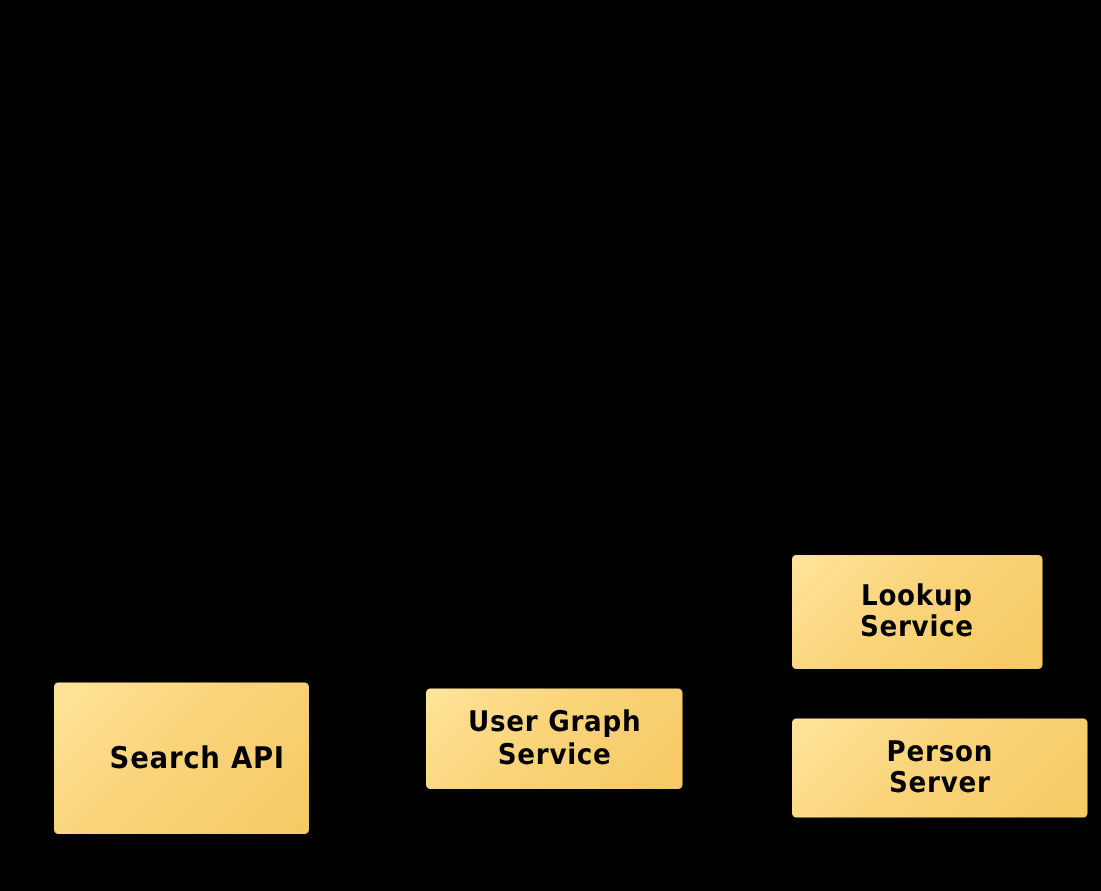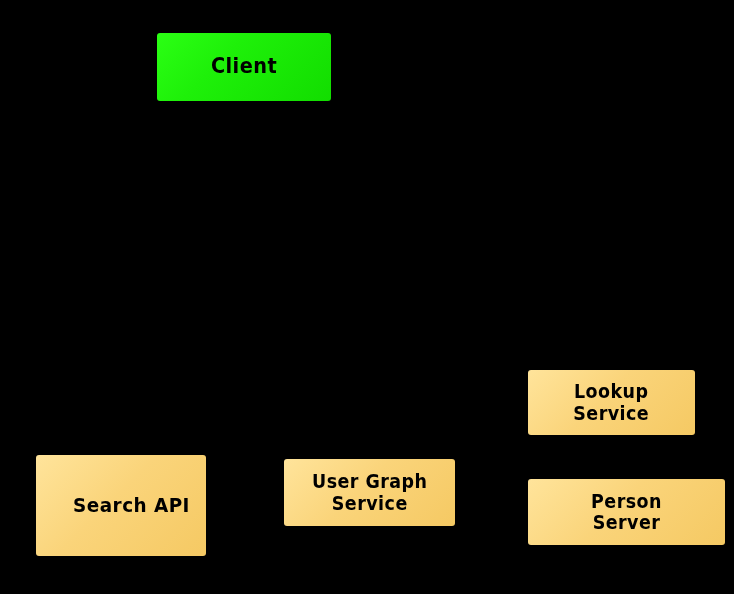--- a/index.html
+++ b/index.html
@@ -44,21 +44,21 @@
     left: 157px; top: 33px; width: 174px; height: 68px;
     font-size: 21px;
     background: linear-gradient(135deg, #2bff14 0%, #1ef009 38%, #12dd00 100%);
   }
   #node-web-server {
     left: 158px; top: 218px; width: 171px; height: 100px;
     font-size: 21px;
     background: linear-gradient(135deg, #efc64a 0%, #ddb22e 42%, #d2a51f 100%);
   }
   #node-lookup-service {
-    left: 528px; top: 370px; width: 167px; height: 65px;
+    left: 528px; top: 370px; width: 167px; height: 76px;
     font-size: 19px;
     background: linear-gradient(135deg, #ffe49b 0%, #fad47a 45%, #f5c963 100%);
   }
   #node-user-graph-service {
     left: 284px; top: 423px; width: 171px; height: 67px;
     font-size: 19px;
     background: linear-gradient(135deg, #ffe49b 0%, #fad47a 45%, #f5c963 100%);
     margin-top: 36px;
   }
   #node-search-api {
@@ -71,23 +71,20 @@
     left: 528px; top: 479px; width: 197px; height: 66px;
     font-size: 19px;
     background: linear-gradient(135deg, #ffe49b 0%, #fad47a 45%, #f5c963 100%);
   }
 </style>
 </head>
 <body>
 
 <div id="canvas">
 
-  <div class="node" id="node-client">
-    <span class="label">Client</span>
-  </div>
 
 
   <div class="node" id="node-lookup-service">
     <span class="label">Lookup
 Service</span>
   </div>
 
   <div class="node" id="node-user-graph-service">
     <span class="label">User Graph
 Service</span>

